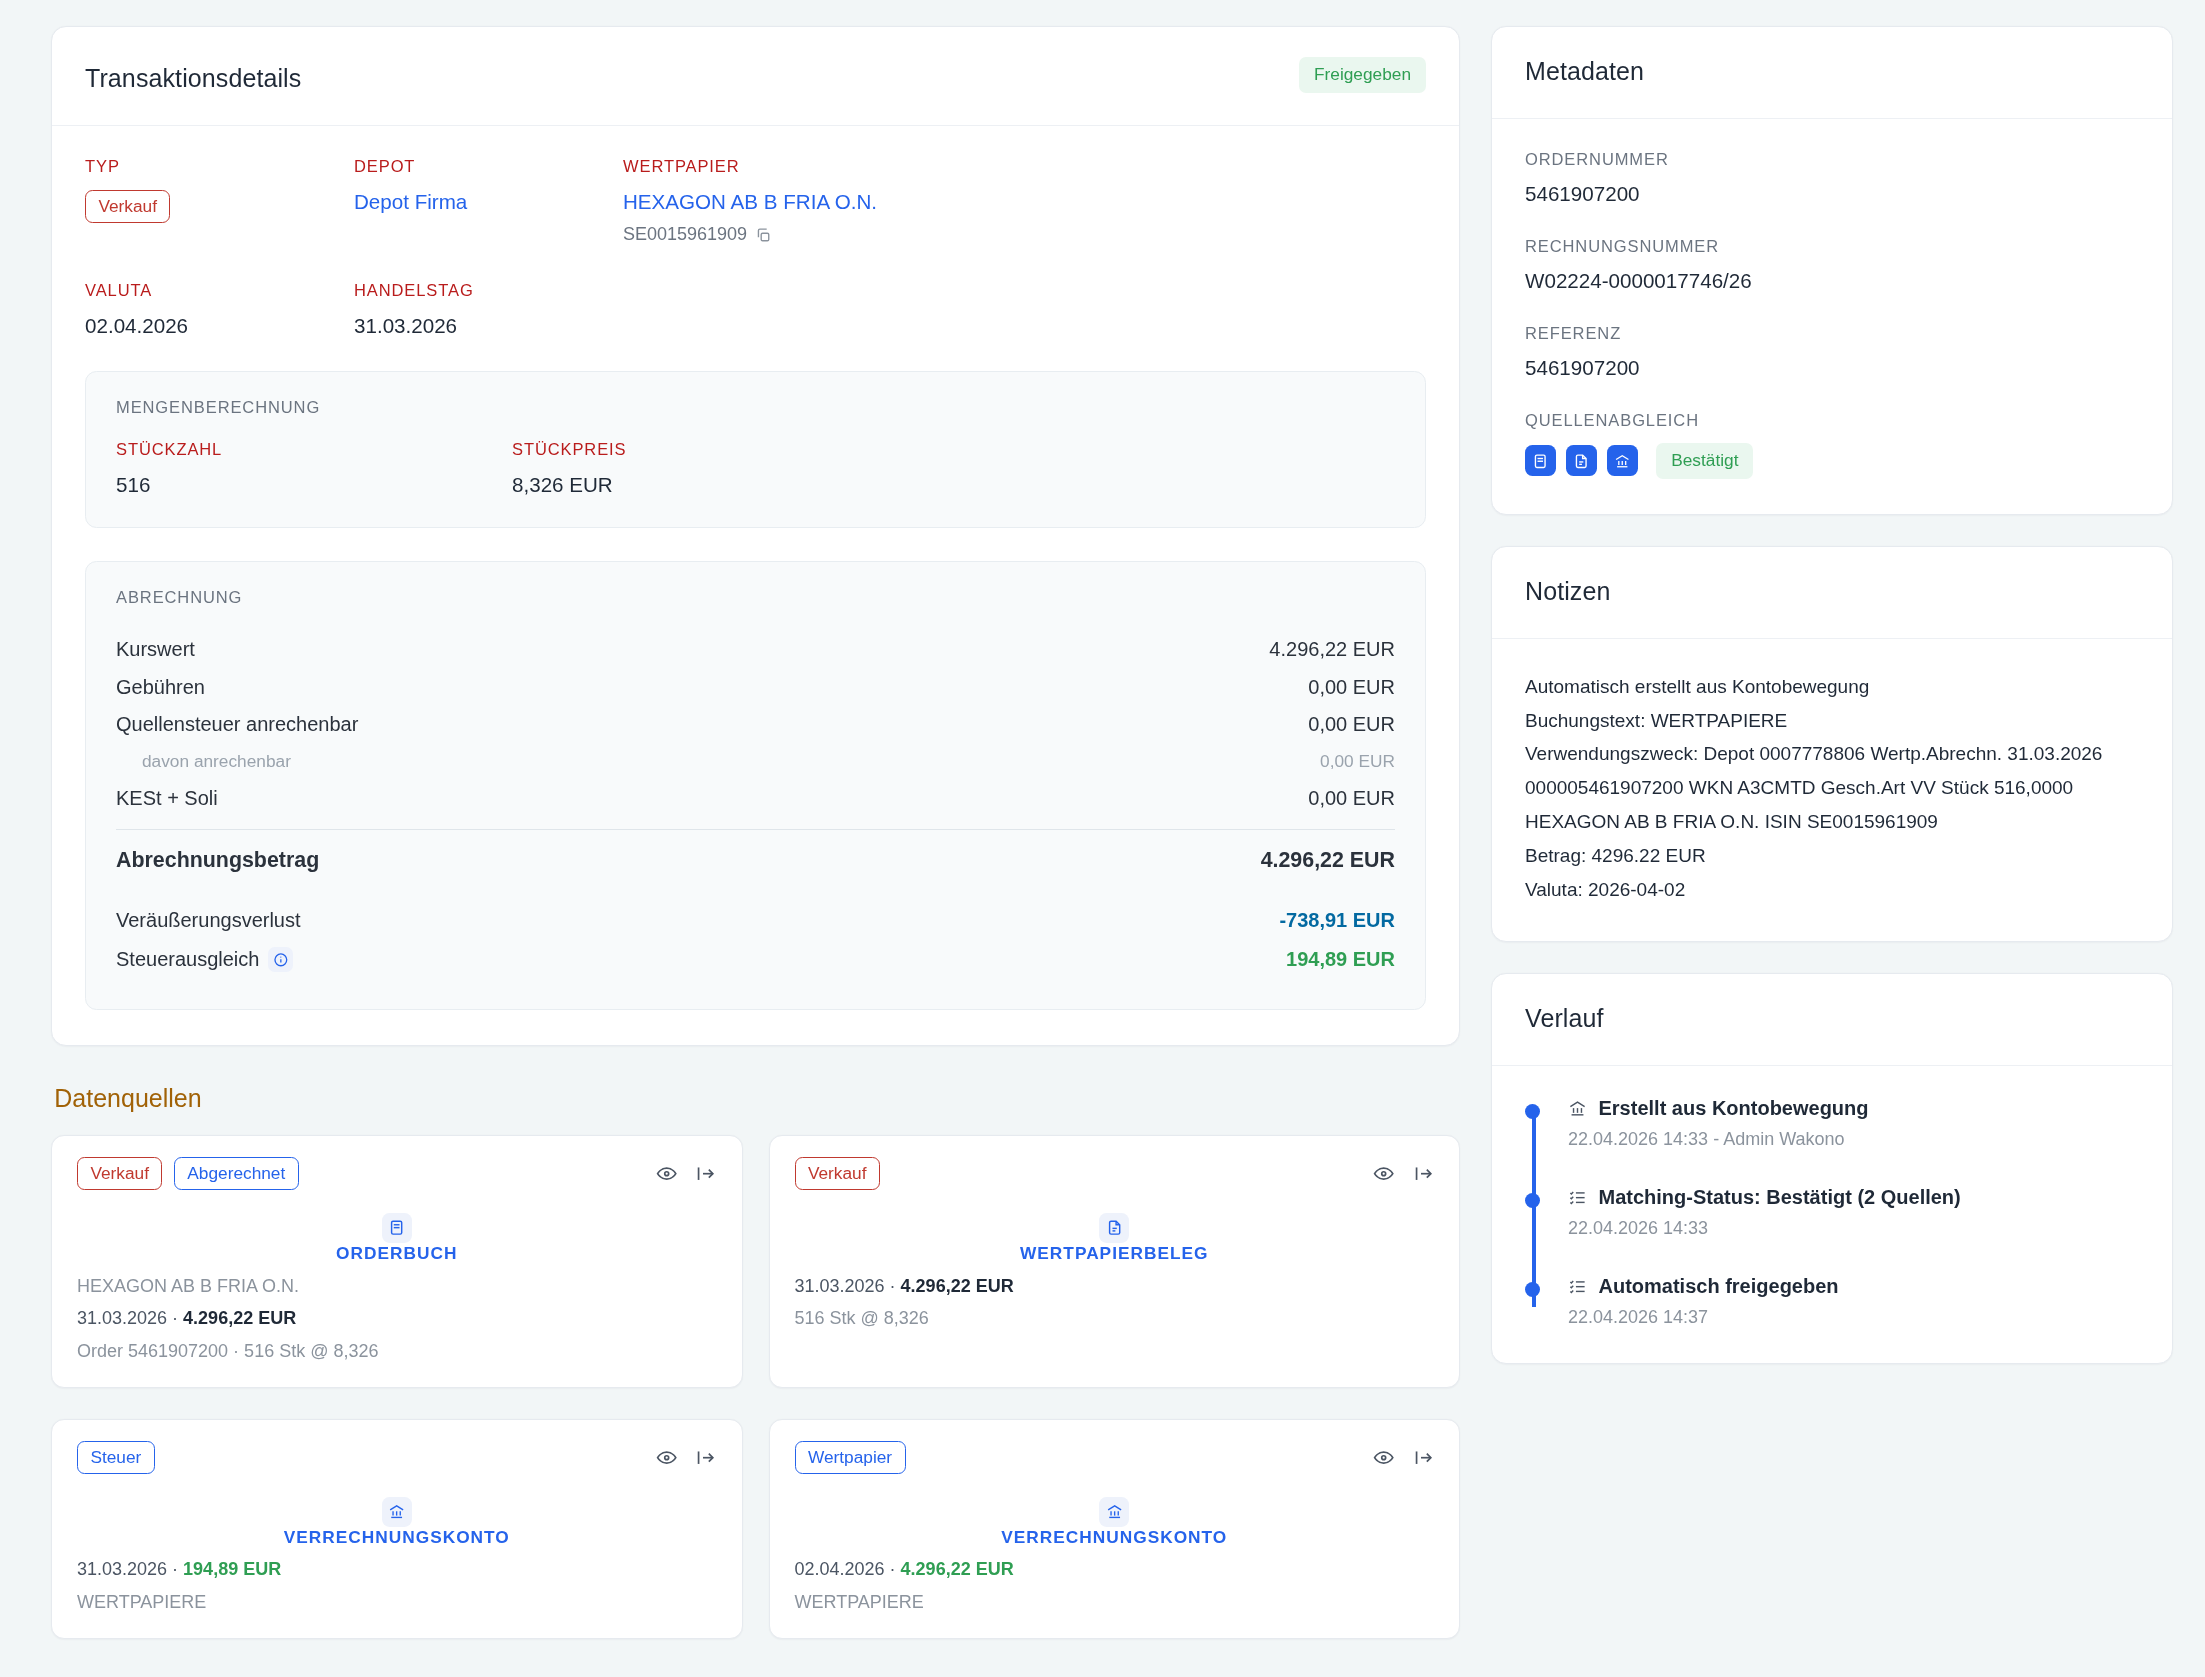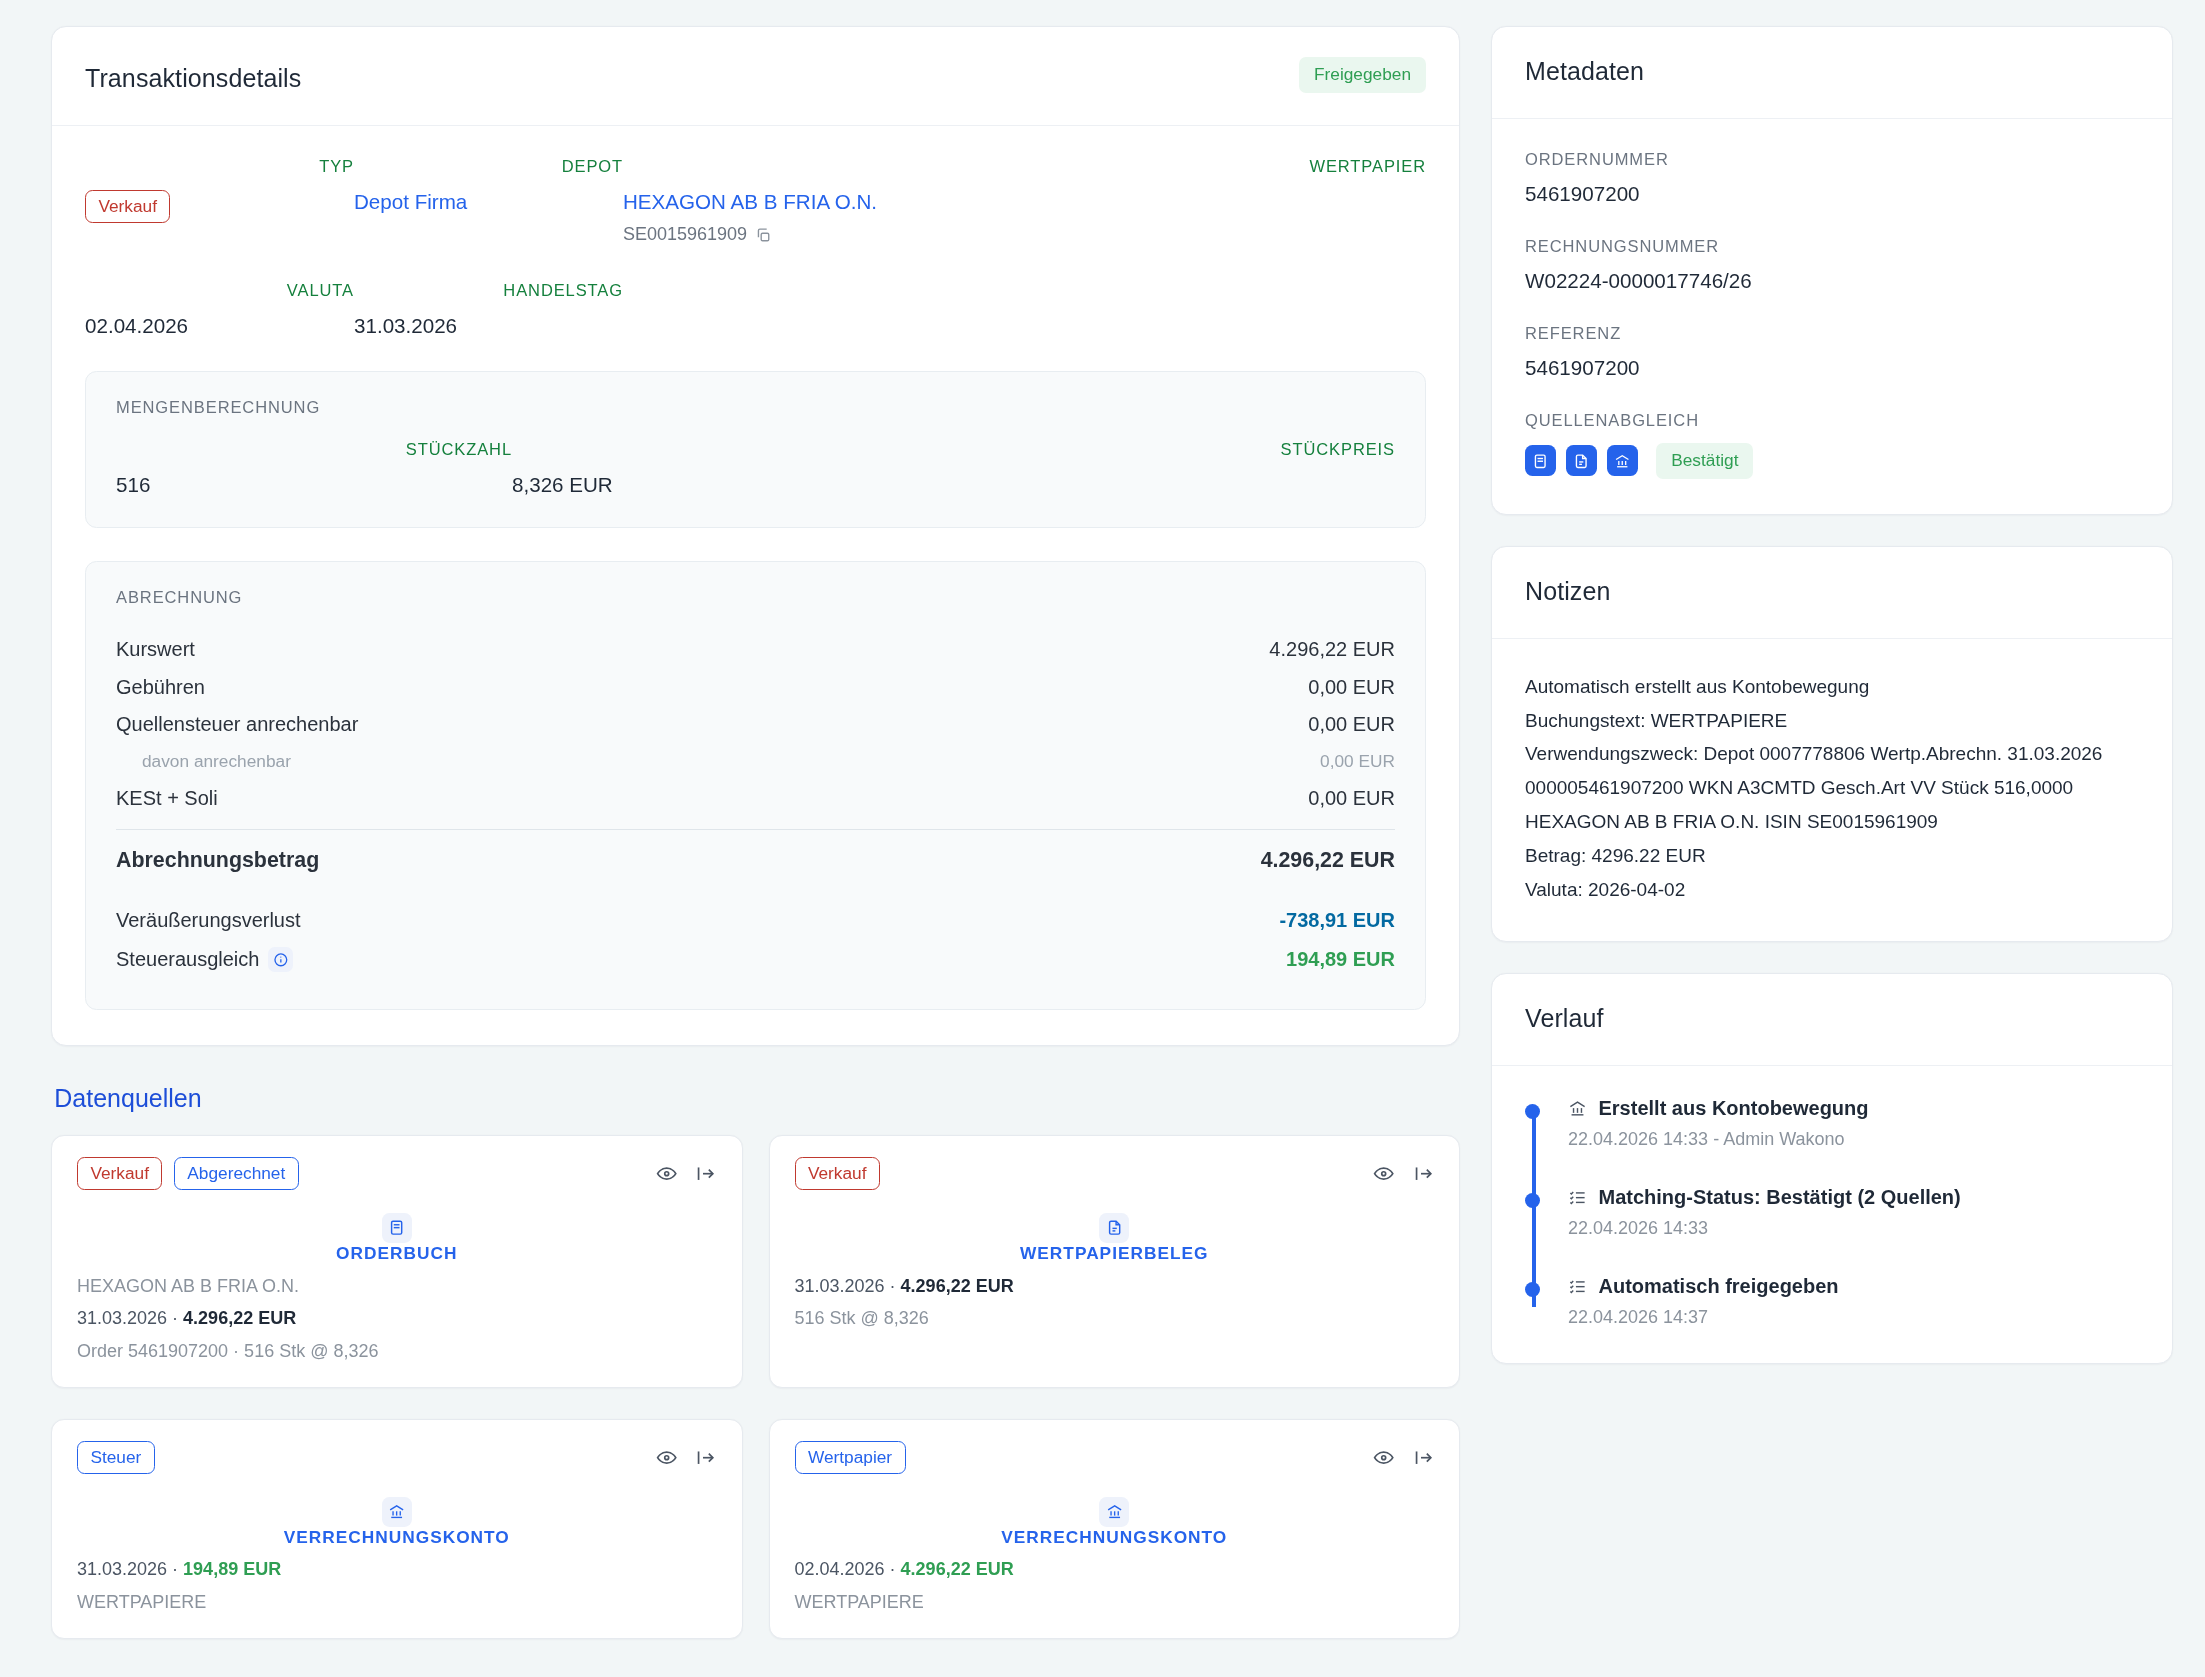--- a/index.html
+++ b/index.html
@@ -36,22 +36,22 @@
   .card-body { padding: 31px 33px 35px 33px; }
 
   .badge-green {
     background: #eaf7ef; color: #2f9e53; font-size: 17.3px;
     padding: 7.4px 15px; border-radius: 7px; font-weight: 400;
   }
 
   
   .fieldgrid { display: grid; grid-template-columns: 269px 269px 1fr; row-gap: 36px; }
   .flabel {
-    font-size: 16.5px; letter-spacing: 0.9px; color: #15803d;
-    text-transform: uppercase; margin-bottom: 14px; font-weight: 400; text-align: right;
+    font-size: 16.5px; letter-spacing: 0.9px; color: #b91c1c;
+    text-transform: uppercase; margin-bottom: 14px; font-weight: 400;
   }
   .fvalue { font-size: 20.6px; color: #1f2937; }
   .fvalue.link { color: #2563eb; }
   .fvalue.sub { font-size: 18px; color: #6b7480; margin-top: 10.7px; display:flex; align-items:center; gap:7.4px;}
 
   .pill-outline-red {
     display: inline-block; border: 1.3px solid #c0392f; color: #c0392f;
     border-radius: 7.4px; font-size: 17.3px; padding: 5px 12.4px; background:#fff;
   }
   .pill-outline-blue {
@@ -85,21 +85,21 @@
   .amt { font-variant-numeric: tabular-nums; }
   .amt.neg { color: #0369a1; font-weight: 700; }
   .amt.pos { color: #2f9e53; font-weight: 700; }
 
   .info-chip {
     width: 25px; height: 25px; border-radius: 6.6px; background: #eef2fb;
     display: inline-flex; align-items: center; justify-content: center;
   }
 
   
-  .section-title { font-size: 25px; margin: 38px 0 21.4px 3.3px; color:#1d4ed8; }
+  .section-title { font-size: 25px; margin: 38px 0 21.4px 3.3px; color:#a16207; }
   .src-grid { display: grid; grid-template-columns: 1fr 1fr; gap: 26px; }
   .src-card {
     background:#fff; border:0.8px solid #e6eaef; border-radius:13px;
     padding: 21.4px 25px 25px 25px; box-shadow: 0 0.8px 1.6px rgba(16,24,40,0.04);
   }
   .src-top { display:flex; align-items:center; justify-content:space-between; }
   .src-tags { display:flex; gap:11.5px; }
   .src-actions { display:flex; align-items:center; gap:18px; color:#4b5563; }
   .src-kind { display:flex; align-items:center; gap:0; margin-top: 23px; flex-direction: column; }
   .src-icon {

